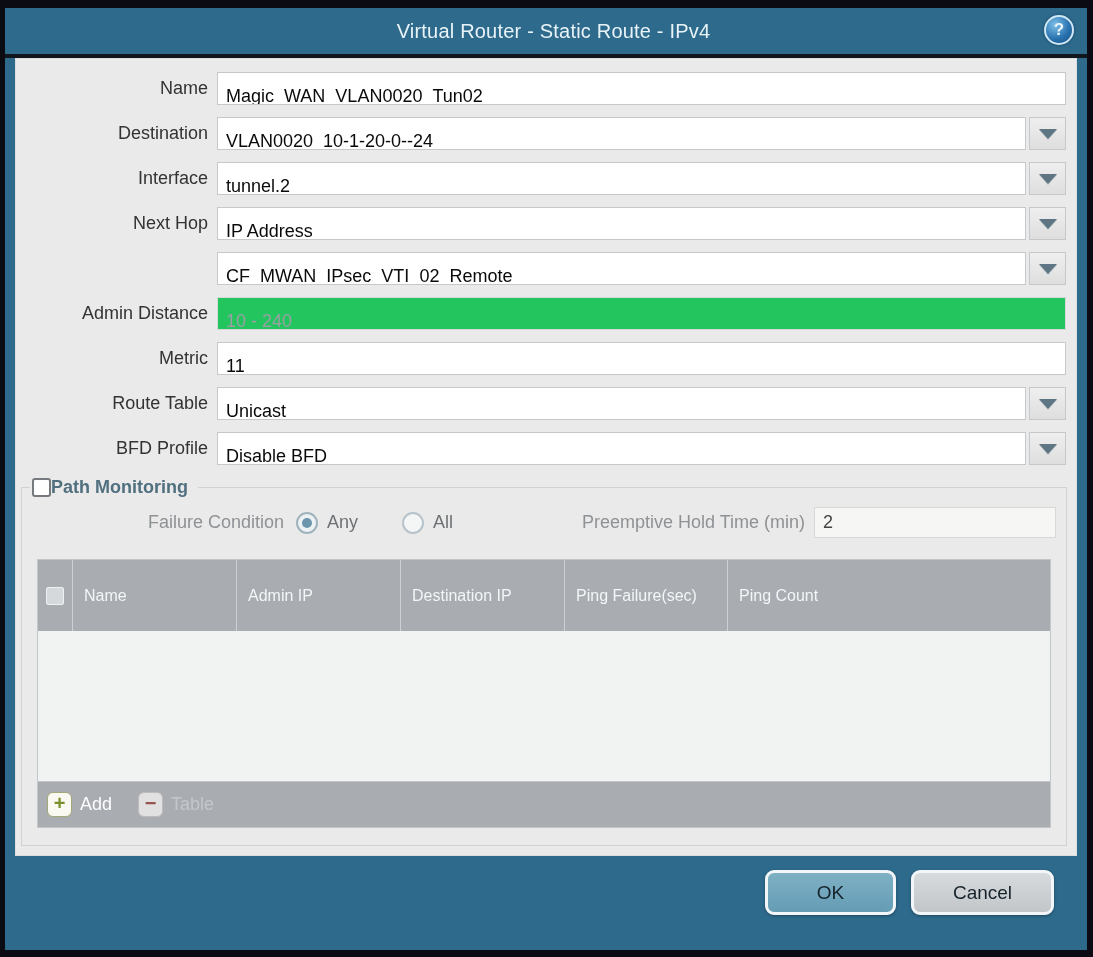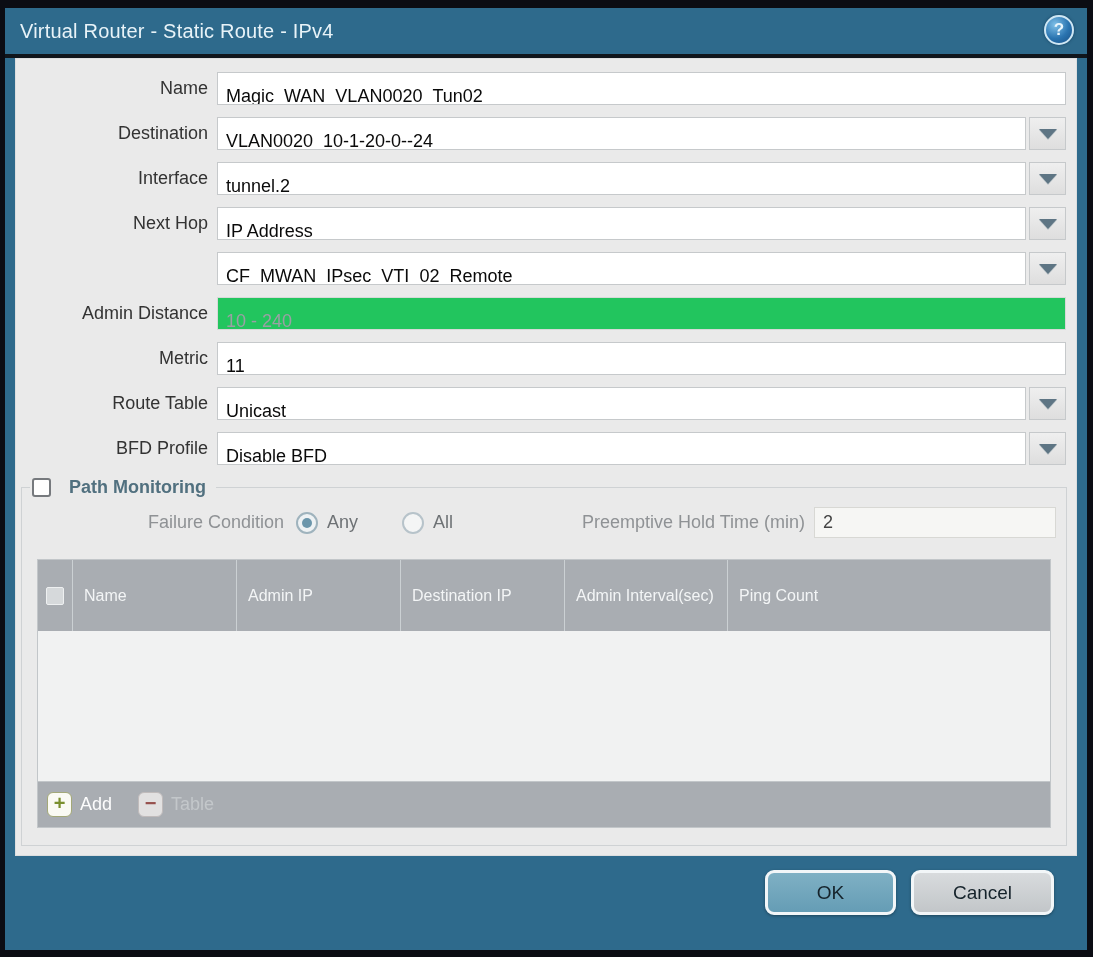--- a/index.html
+++ b/index.html
@@ -11,20 +11,21 @@
   }
   .frame{
     position:absolute;top:8px;left:5px;right:6px;bottom:7px;
     background:#2e6a8c;display:flex;flex-direction:column;
   }
   
   .titlebar{
     height:46px;flex:0 0 auto;position:relative;
     display:flex;align-items:center;
     border-bottom:4px solid #10161c;
+    justify-content:center;
   }
   .title{
     margin-left:15px;font-size:20px;color:#e8f3f8;letter-spacing:.2px;
   }
   .help{
     position:absolute;right:13px;top:7px;width:26px;height:26px;border-radius:50%;
     background:radial-gradient(circle at 35% 30%, #7fc0e8, #2a74b0 55%, #174f85);
     border:2px solid #cfe7f4;
     color:#eaf6fc;font-weight:bold;font-size:17px;line-height:26px;text-align:center;
     cursor:pointer;box-shadow:0 0 3px rgba(10,40,70,.6);
@@ -59,21 +60,21 @@
   .arrow{
     width:0;height:0;border-left:9px solid transparent;border-right:9px solid transparent;
     border-top:10px solid #5e7584;filter:drop-shadow(0 1px 0 #b9c2c7);
   }
   
   fieldset.pm{
     margin:0 10px 0 6px;border:1px solid #cfd2d4;padding:0 0 17px 0;
     background:transparent;
   }
   legend.pm-legend{
-    margin-left:8px;padding:0 10px 0 2px;display:flex;align-items:center;gap:18px;
+    margin-left:8px;padding:0 10px 0 2px;display:flex;align-items:center;gap:0;
   }
   .cb{
     width:19px;height:19px;box-sizing:border-box;background:#fefefe;
     border:2px solid #76797d;border-radius:3px;display:inline-block;cursor:pointer;
   }
   .pm-title{font-size:18px;font-weight:bold;color:#51707f;}
   .pm-row{display:flex;align-items:center;margin:8px 0 20px 0;height:33px;}
   .fc-label{flex:0 0 262px;text-align:right;margin-right:12px;font-size:18px;color:#8f9295;}
   .radio{
     width:22px;height:22px;border-radius:50%;box-sizing:border-box;display:inline-block;
@@ -254,21 +255,21 @@
       </div>
 
       <div class="ptable">
         <div class="thead">
           <div class="th th-cb">
             <span class="cb-small"></span>
           </div>
           <div class="th th-name">Name</div>
           <div class="th th-srcip">Admin IP</div>
           <div class="th th-dstip">Destination IP</div>
-          <div class="th th-ping">Admin Interval(sec)</div>
+          <div class="th th-ping">Ping Failure(sec)</div>
           <div class="th th-count">Ping Count</div>
         </div>
         <div class="tbody"></div>
         <div class="tfoot">
           <button class="tbtn">
             <span class="add-icon">+</span>
             <span class="add-label">Add</span>
           </button>
           <button class="tbtn del">
             <span class="del-icon">−</span>

